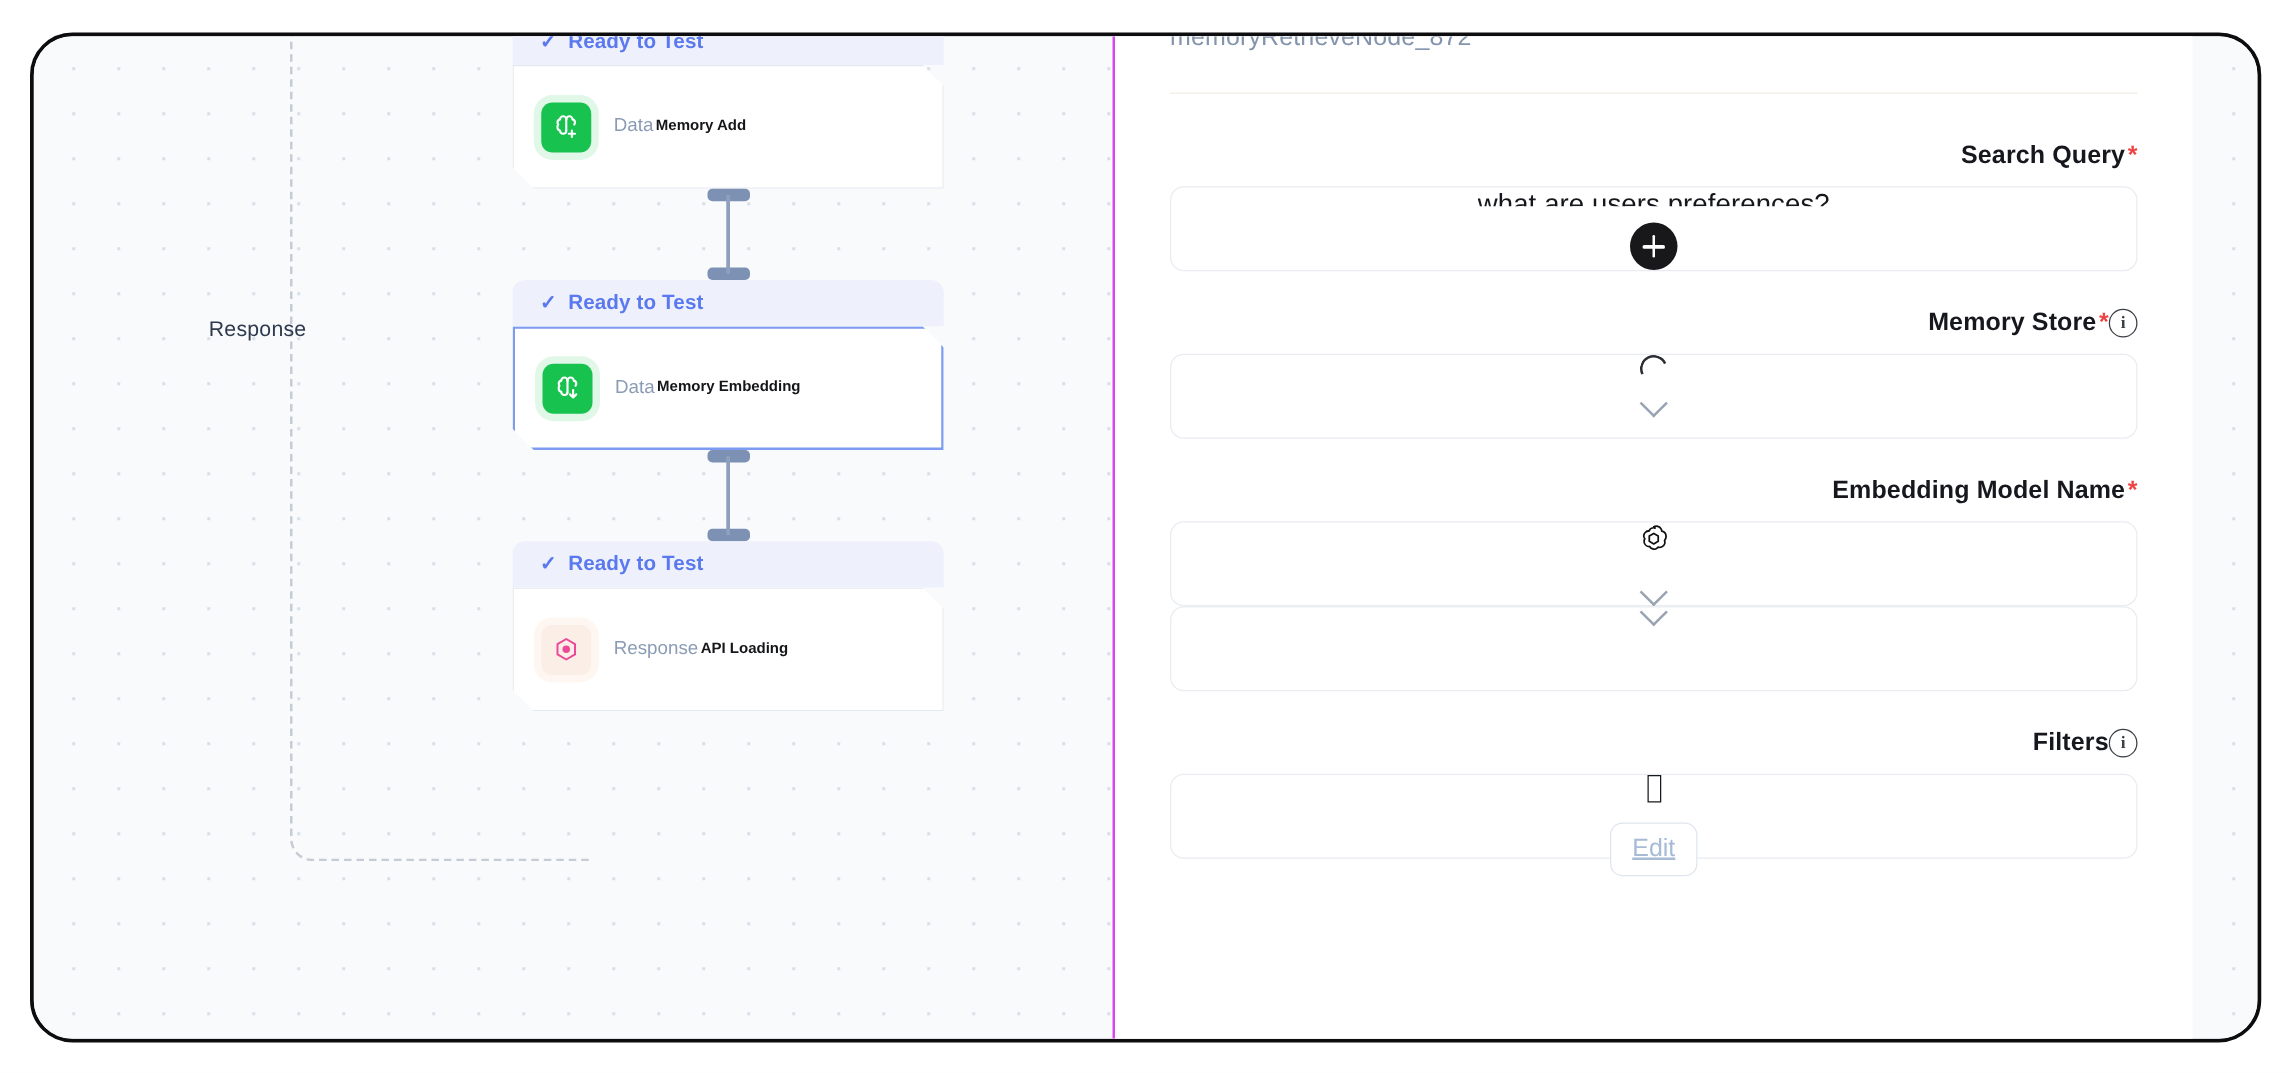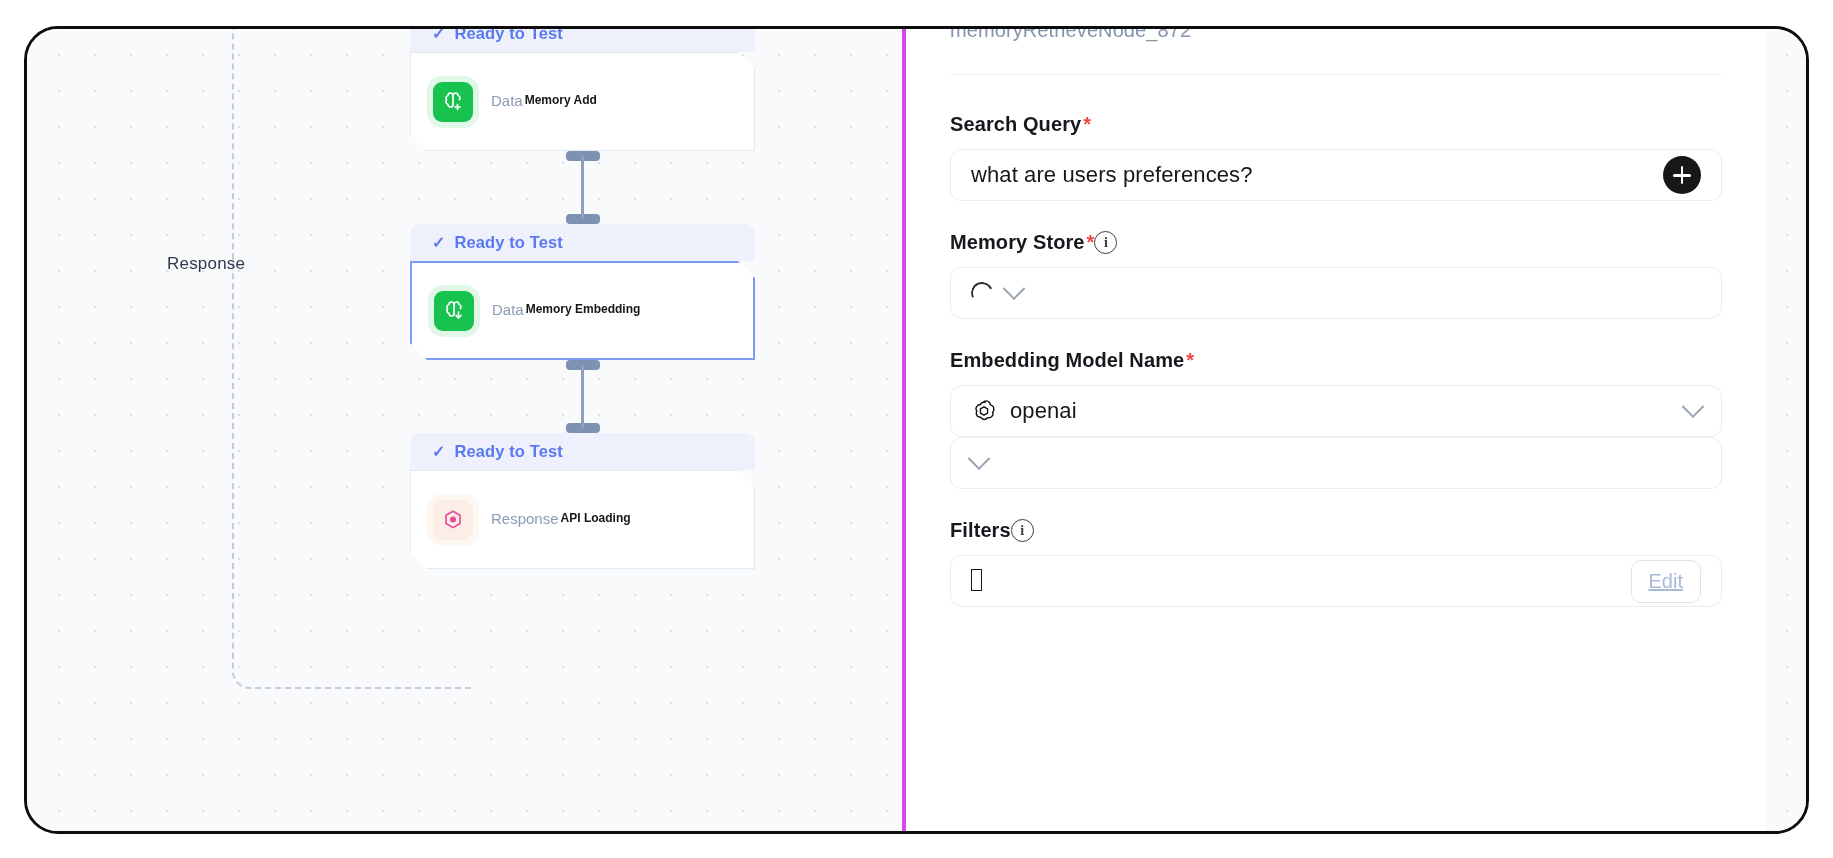--- a/index.html
+++ b/index.html
@@ -136,24 +136,24 @@
   .conn-line {
     position: absolute;
     top: 5px; bottom: 5px;
     width: 3px;
     background: #8ea0bd;
   }
 
   
   .panel {
     position: absolute;
-    right: 40px; top: 0;
+    right: 52px; top: 0;
     width: 864px; height: 100%;
     background: #ffffff;
-    border-left: 4px solid #d946ef;
+    border-left: 2px solid #d946ef;
     padding: 0 44px;
     overflow: hidden;
   }
   .panel-inner { padding-top: 2px; }
 
   .node-id {
     font-size: 20px;
     color: #8494ac;
     margin-top: -12px;
     letter-spacing: .1px;
@@ -161,21 +161,21 @@
   .divider {
     height: 1px;
     background: #f4ece3;
     margin: 32px 0 38px 0;
   }
 
   .field { margin-bottom: 30px; }
   .field-label-row {
     display: flex;
     align-items: center;
-    justify-content: flex-start;
+    justify-content: flex-end;
     margin-bottom: 13px;
   }
   .field-label {
     font-size: 20px;
     font-weight: 700;
     color: #16181d;
     letter-spacing: .1px;
   }
   .req { color: #ef4444; font-weight: 700; margin-left: 2px; }
 
@@ -195,21 +195,21 @@
     position: relative;
     border: 1px solid #e9ecf1;
     border-radius: 11px;
     background: #fff;
     height: 62px;
     display: flex;
     align-items: center;
     padding: 0 20px;
     gap: 13px;
   }
-  .control.tall { height: 52px; }
+  .control.tall { height: 68px; flex-direction: column; }
   .control-text {
     font-size: 22px;
     color: #15171c;
     letter-spacing: .1px;
     flex: 1 1 auto;
     white-space: nowrap;
     overflow: hidden;
   }
 
   .chev {

